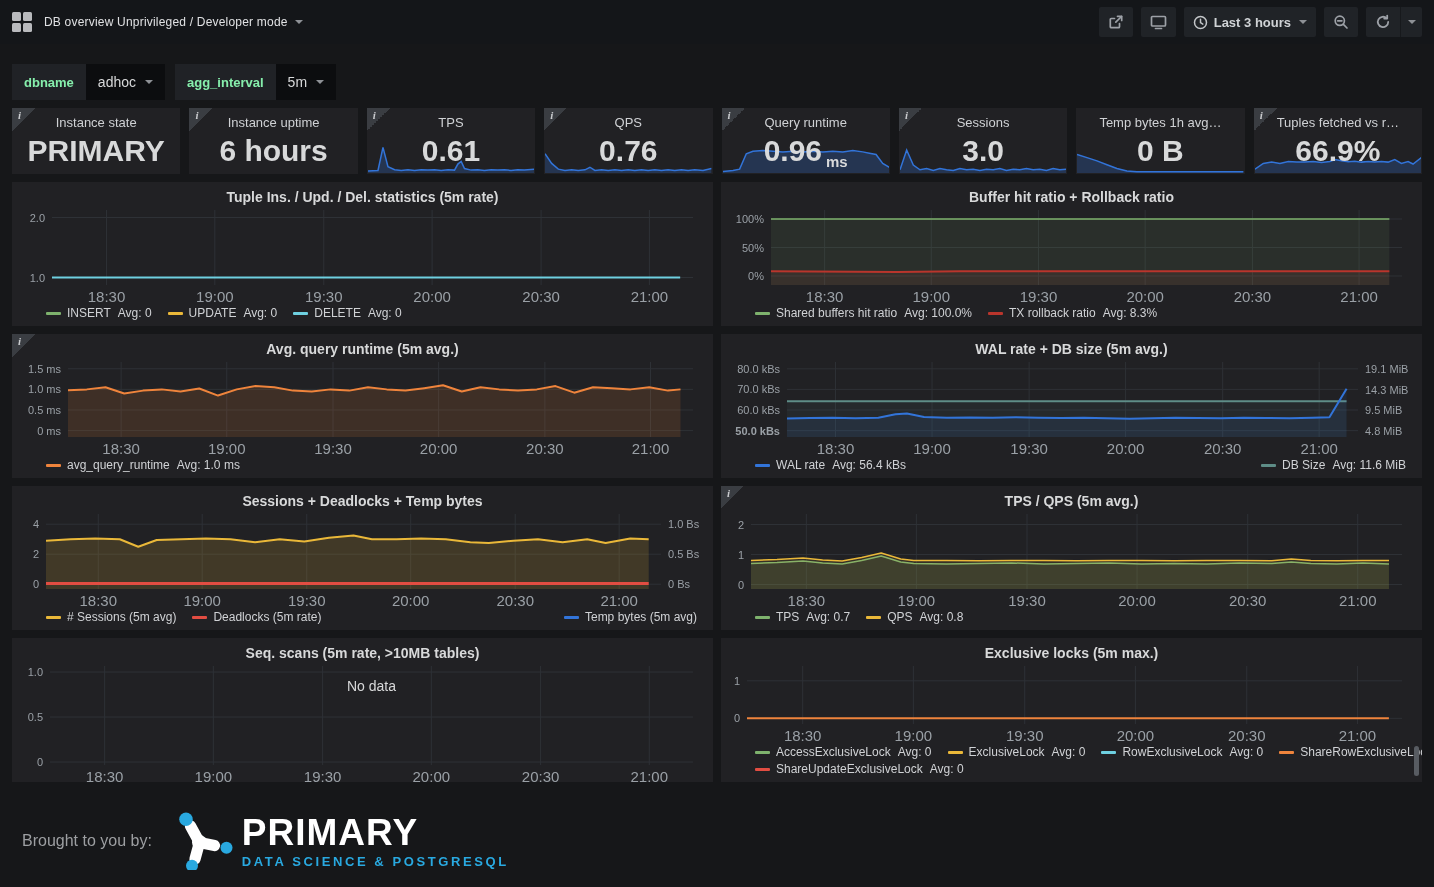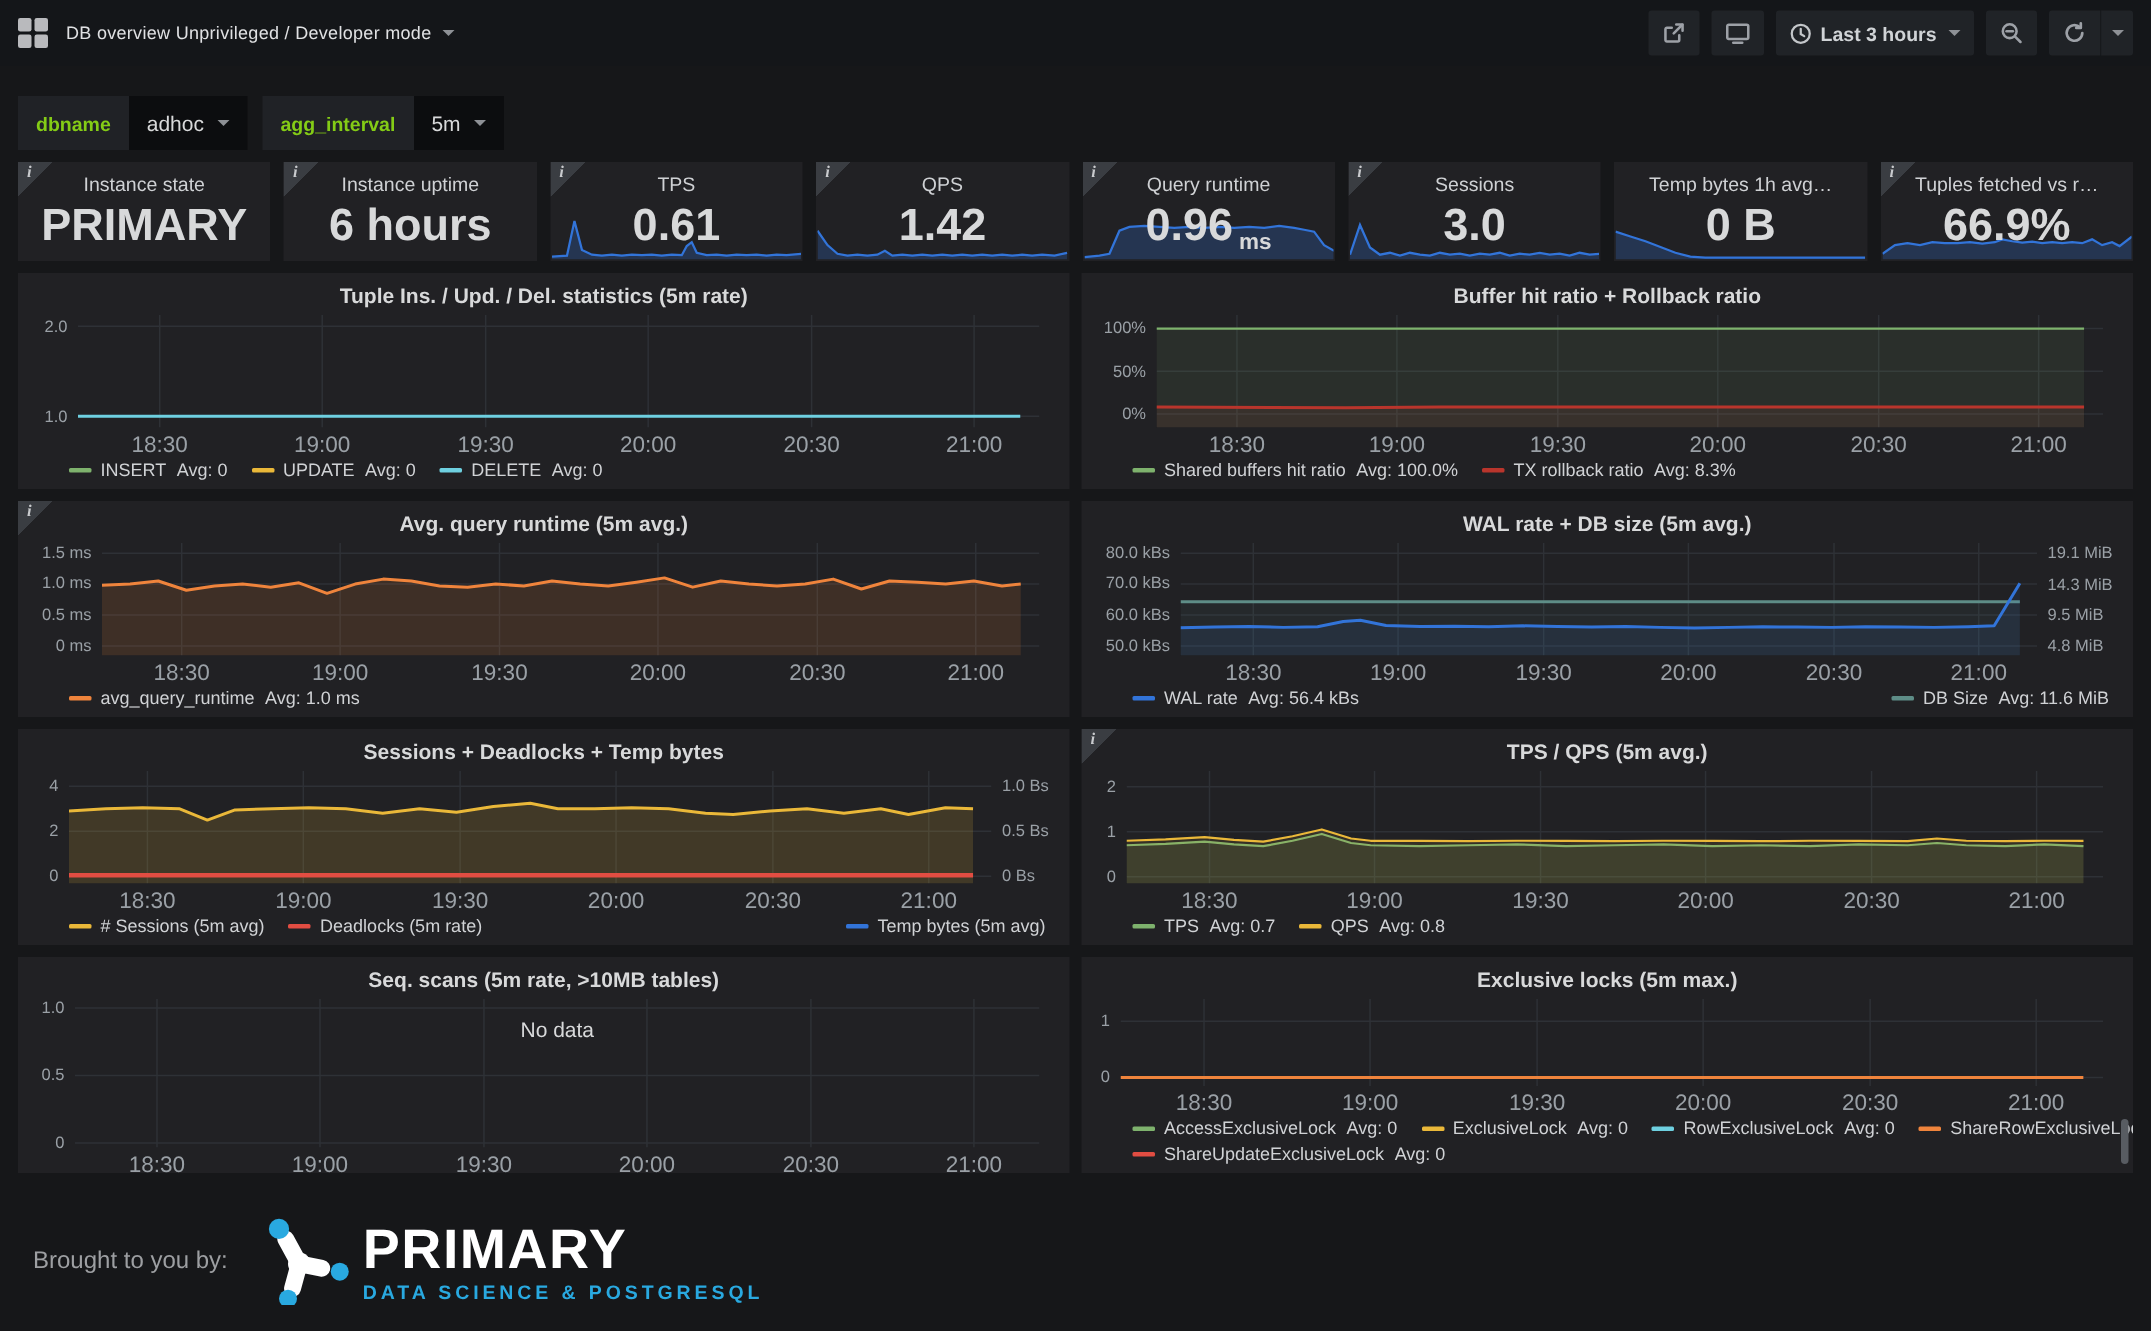--- a/index.html
+++ b/index.html
@@ -16,21 +16,21 @@
   .nav-btn { height:30px; min-width:34px; padding:0 9px; background:#202327; border-radius:2px; display:flex; align-items:center; justify-content:center; gap:6px; color:#9da1a7; font-size:13px; cursor:pointer; }
   .nav-btn svg { display:block; }
   .time-text { color:#d0d3d6; font-weight:bold; font-size:13px; }
   .split { display:flex; }
   .split .nav-btn:first-child { border-radius:2px 0 0 2px; }
   .split .nav-btn:last-child { border-radius:0 2px 2px 0; min-width:22px; padding:0 6px; border-left:1px solid #17191c; }
 
   
   .filters { margin:20px 12px 0; display:flex; gap:10px; }
   .filter { display:flex; height:36px; }
-  .f-label { background:#202226; color:#84cc16; font-size:13px; font-weight:bold; display:flex; align-items:center; padding:0 12px; }
+  .f-label { background:#202226; color:#86efac; font-size:13px; font-weight:bold; display:flex; align-items:center; padding:0 12px; }
   .f-value { background:#0c0d0f; color:#d8d9da; font-size:14px; display:flex; align-items:center; padding:0 12px; cursor:pointer; }
   .f-value .caret { margin-left:9px; }
 
   
   .panel { background:#212124; position:relative; overflow:hidden; }
   .info-corner { position:absolute; top:0; left:0; width:23px; height:23px; background:linear-gradient(135deg,#3a3d42 50%,transparent 50%); cursor:pointer; z-index:3; }
   .info-corner span { position:absolute; top:1px; left:6px; font-size:11px; font-weight:bold; font-style:italic; color:#c9cbce; font-family:"Liberation Serif",serif; }
 
   
   .stats { margin:8px 12px 0; display:grid; grid-template-columns:repeat(8,1fr); gap:9px; height:66px; }
@@ -178,21 +178,21 @@
         <polygon points="0,94 6,92 9,20 12,80 16,90 20,92 24,90 28,92 32,90 36,91 40,90 44,92 48,90 52,91 54,72 56,64 58,86 62,91 66,90 70,92 74,90 78,91 82,90 86,92 90,90 94,91 100,88 100,100 0,100" fill="rgba(50,116,217,0.25)"></polygon>
         <polyline points="0,94 6,92 9,20 12,80 16,90 20,92 24,90 28,92 32,90 36,91 40,90 44,92 48,90 52,91 54,72 56,64 58,86 62,91 66,90 70,92 74,90 78,91 82,90 86,92 90,90 94,91 100,88" fill="none" stroke="#3274D9" stroke-width="1.5" vector-effect="non-scaling-stroke" style="vector-effect: non-scaling-stroke;"></polyline>
       </svg>
   </div>
   <div class="panel stat-panel">
     <div class="info-corner">
         <span>i</span>
       </div>
     <div class="stat-title">QPS</div>
     <div class="stat-value">
-        <span>1.42</span>
+        <span>0.76</span>
       </div>
     <svg class="spark" viewBox="0 0 100 100" preserveAspectRatio="none">
         <polygon points="0,40 4,70 8,88 12,92 16,90 20,92 24,90 27,82 30,92 34,90 38,92 42,90 46,92 50,90 54,92 58,90 62,92 66,90 70,92 74,90 78,92 82,90 86,92 90,90 95,92 100,86 100,100 0,100" fill="rgba(50,116,217,0.25)"></polygon>
         <polyline points="0,40 4,70 8,88 12,92 16,90 20,92 24,90 27,82 30,92 34,90 38,92 42,90 46,92 50,90 54,92 58,90 62,92 66,90 70,92 74,90 78,92 82,90 86,92 90,90 95,92 100,86" fill="none" stroke="#3274D9" stroke-width="1.5" vector-effect="non-scaling-stroke" style="vector-effect: non-scaling-stroke;"></polyline>
       </svg>
   </div>
   <div class="panel stat-panel">
     <div class="info-corner">
         <span>i</span>
       </div>
@@ -400,21 +400,21 @@
             </span>
           </div>
         </div>
       </div>
   </div>
 
   <div class="panel chart-panel">
     <div class="chart-title">WAL rate + DB size (5m avg.)</div>
     <div class="chart-body">
         <div class="yaxis yl" style="width: 58px;">
-          <span style="top: 91.4835%;">50.0 kBs</span>
+          <span style="top: 91.4835%; font-weight: bold;">50.0 kBs</span>
           <span style="top: 64.011%;">60.0 kBs</span>
           <span style="top: 36.5385%;">70.0 kBs</span>
           <span style="top: 9.06593%;">80.0 kBs</span>
         </div>
         <div class="plot">
           <svg class="cplot" viewBox="0 0 100 100" preserveAspectRatio="none">
             <line x1="8.5" y1="0" x2="8.5" y2="100" stroke="#2e3136" stroke-width="1" vector-effect="non-scaling-stroke"></line>
             <line x1="25.4" y1="0" x2="25.4" y2="100" stroke="#2e3136" stroke-width="1" vector-effect="non-scaling-stroke"></line>
             <line x1="42.4" y1="0" x2="42.4" y2="100" stroke="#2e3136" stroke-width="1" vector-effect="non-scaling-stroke"></line>
             <line x1="59.3" y1="0" x2="59.3" y2="100" stroke="#2e3136" stroke-width="1" vector-effect="non-scaling-stroke"></line>

